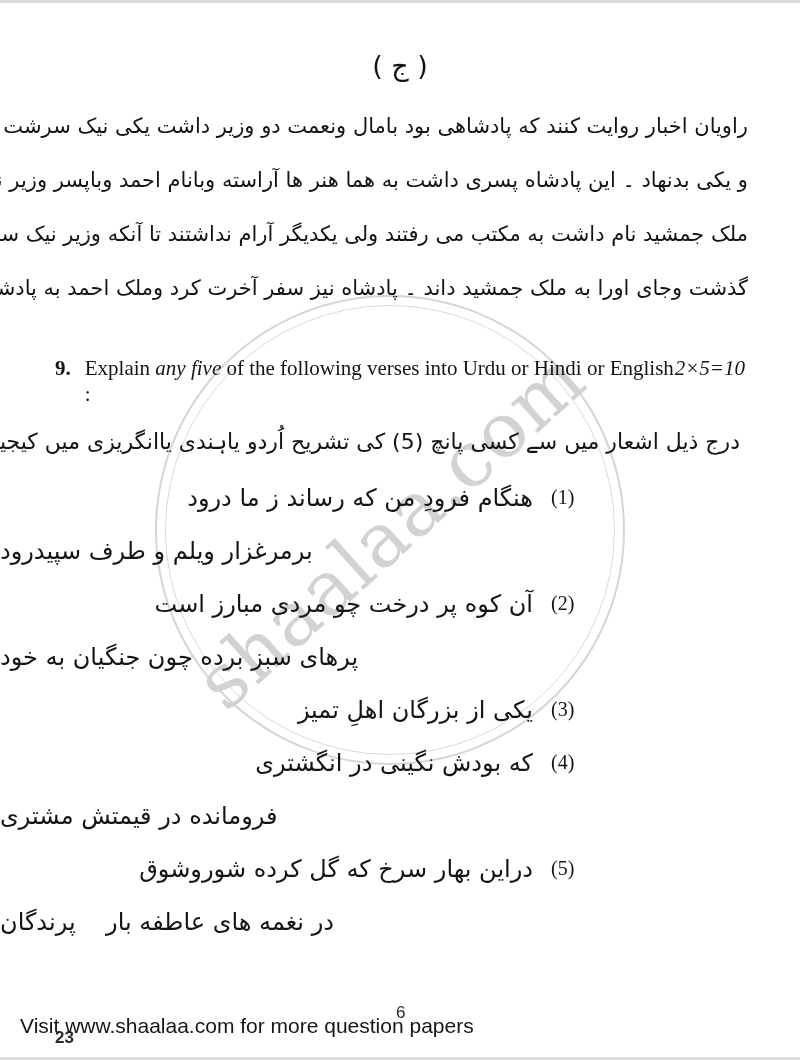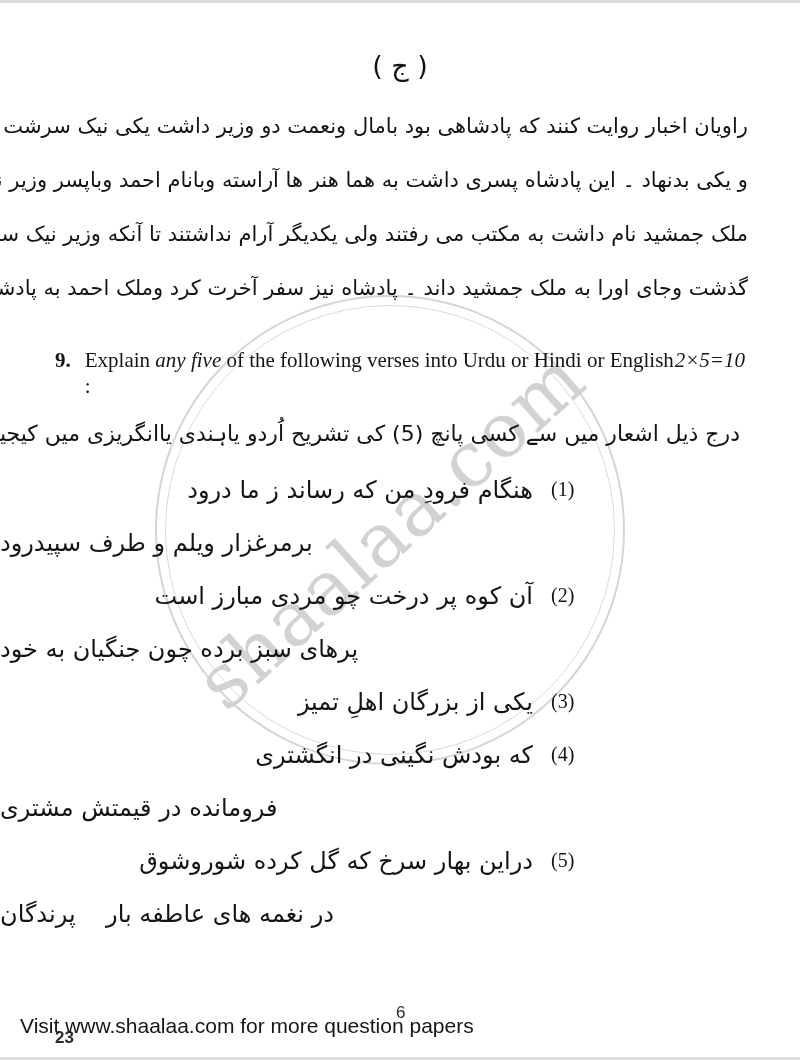--- a/index.html
+++ b/index.html
@@ -98,20 +98,21 @@
     margin-right: 14px;
   }
   .q-emph {
     font-weight: normal;
     font-style: italic;
   }
   .q-marks {
     margin-left: auto;
     font-style: italic;
     white-space: nowrap;
+    margin-top: 8px;
   }
 
   .urdu-instruction {
     margin-top: 14px;
     padding-right: 60px;
     text-align: center;
     direction: rtl;
     font-family: "DejaVu Sans", sans-serif;
     font-size: 22px;
     line-height: 42px;

